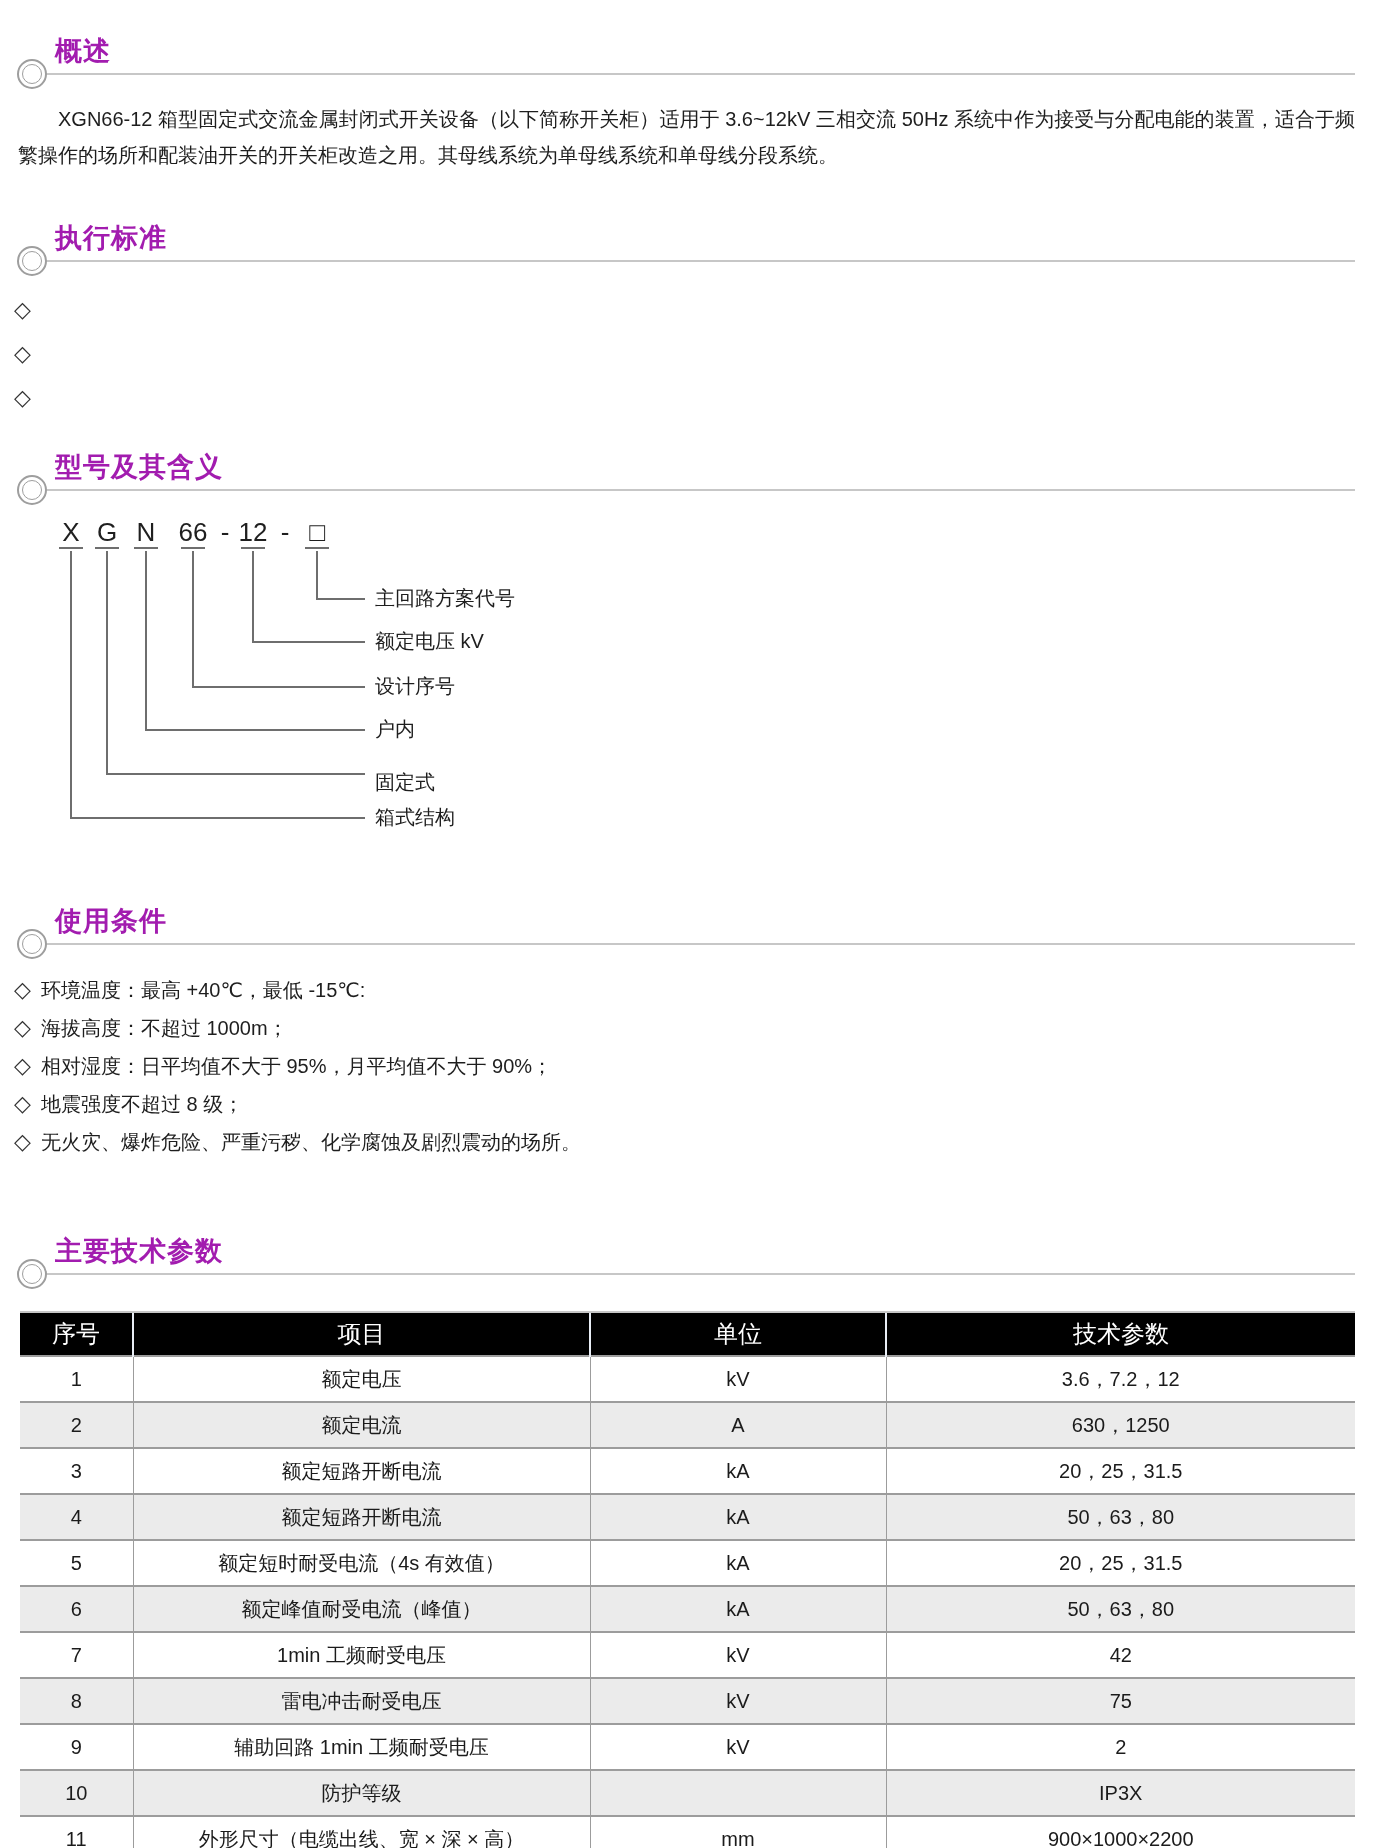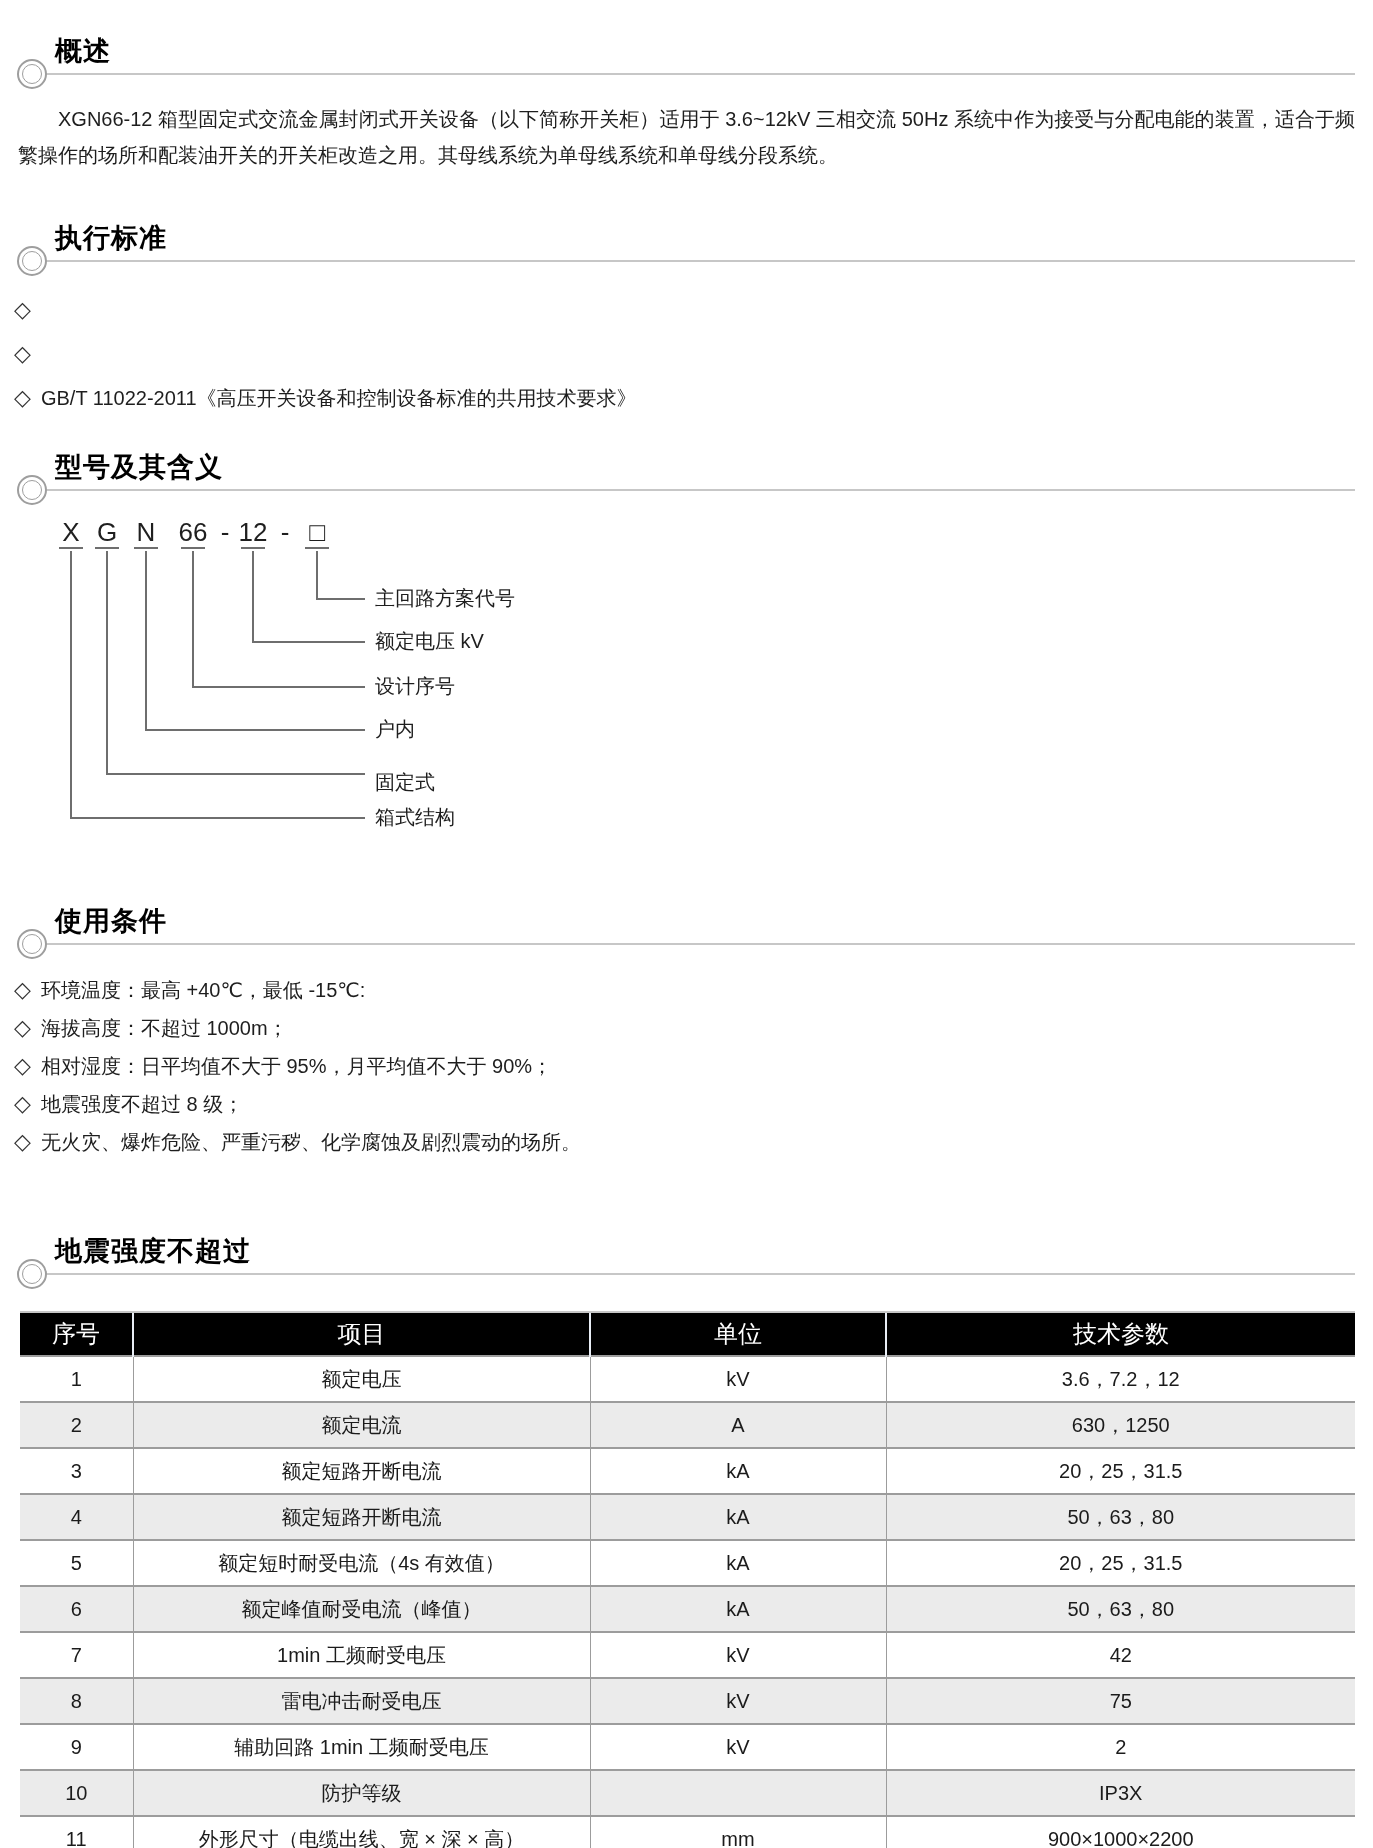--- a/index.html
+++ b/index.html
@@ -4,21 +4,21 @@
 <style>
   html,body{margin:0;padding:0;}
   body{
     width:1373px;height:1848px;background:#ffffff;overflow:hidden;position:relative;
     font-family:"Liberation Sans","DejaVu Sans",sans-serif;color:#1c1c1c;
   }
   
   .sec-head{position:relative;height:52px;}
   .sec-head h2{
     position:absolute;left:55px;top:0;margin:0;
-    font-size:27px;font-weight:700;color:#000000;letter-spacing:1px;
+    font-size:27px;font-weight:700;color:#a21caf;letter-spacing:1px;
   }
   .sec-rule{position:absolute;left:30px;right:18px;top:40px;height:2px;background:#c7c7c7;}
   .sec-ring{
     position:absolute;left:17px;top:26px;width:26px;height:26px;background:#fff;
     border:2px solid #9e9e9e;border-radius:50%;
   }
   .sec-ring .inner{
     position:absolute;left:3px;top:3px;right:3px;bottom:3px;
     border:1px solid #9e9e9e;border-radius:50%;
   }
@@ -92,21 +92,20 @@
 </div>
 <div class="dlist std">
   <div class="ditem">
     <span class="dbullet">◇</span>
   </div>
   <div class="ditem">
     <span class="dbullet">◇</span>
   </div>
   <div class="ditem">
     <span class="dbullet">◇</span>
-    <span>GB/T 11022-2011《高压开关设备和控制设备标准的共用技术要求》</span>
   </div>
 </div>
 
 <div class="sec-head mt-s3">
   <h2>型号及其含义</h2>
   <div class="sec-rule"></div>
   <div class="sec-ring">
       <div class="inner"></div>
     </div>
 </div>
@@ -175,21 +174,21 @@
     <span class="dbullet">◇</span>
     <span>地震强度不超过 8 级；</span>
   </div>
   <div class="ditem">
     <span class="dbullet">◇</span>
     <span>无火灾、爆炸危险、严重污秽、化学腐蚀及剧烈震动的场所。</span>
   </div>
 </div>
 
 <div class="sec-head mt-s5">
-  <h2>地震强度不超过</h2>
+  <h2>主要技术参数</h2>
   <div class="sec-rule"></div>
   <div class="sec-ring">
       <div class="inner"></div>
     </div>
 </div>
 
 <table class="params">
   <colgroup>
       <col class="c1">
       <col class="c2">

